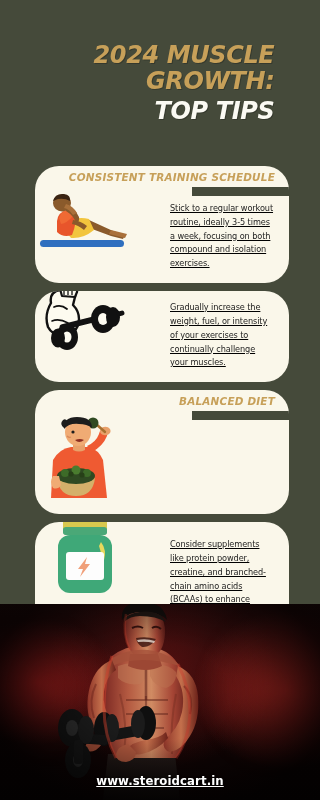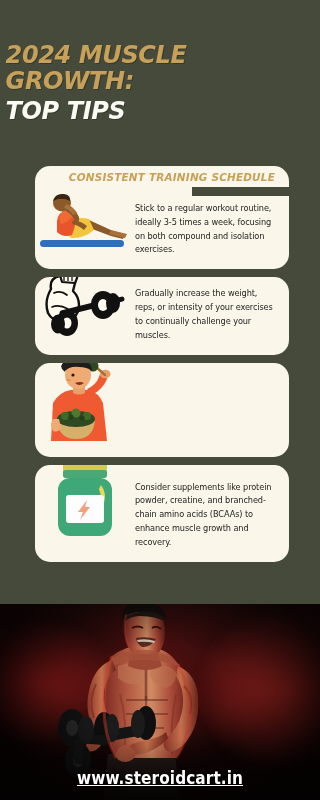--- a/index.html
+++ b/index.html
@@ -5,21 +5,21 @@
   * { margin:0; padding:0; box-sizing:border-box; }
   html,body { width:320px; height:800px; overflow:hidden; }
   body {
     font-family:"Liberation Sans", sans-serif;
     background:#454a3a;
     position:relative;
   }
   #poster { position:relative; width:320px; height:800px; background:#454a3a; overflow:hidden; }
 
   
-  .title-block { position:absolute; left:0; top:42px; width:280px; text-align:left; }
+  .title-block { position:absolute; left:0; top:42px; width:280px; text-align:right; }
   .title-line1 {
     font-family:"DejaVu Sans", sans-serif;
     font-size:25px; font-weight:900; font-style:italic;
     letter-spacing:-0.4px;
     color:#c7a059;
     text-transform:uppercase;
     line-height:1.05;
     transform:scaleX(0.96);
     text-shadow:1px 1px 0 rgba(0,0,0,0.22);
   }
@@ -33,42 +33,43 @@
     margin-top:2px;
     transform:scaleX(0.96);
     text-shadow:1px 1px 0 rgba(0,0,0,0.22);
   }
 
   
   .cards { position:absolute; left:35px; top:166px; width:254px; }
   .card {
     position:relative;
     background:#faf7ea;
-    border-radius:15px;
+    border-radius:24px;
     margin-bottom:8px;
     overflow:hidden;
+    text-decoration:underline;
   }
   .card-head { position:relative; height:30px; }
   .card-title {
     position:absolute; right:14px; top:5px;
     font-family:"DejaVu Sans", sans-serif;
     font-size:11px; font-weight:900; font-style:italic;
     color:#c7a059;
     letter-spacing:0.2px;
     text-transform:uppercase;
     white-space:nowrap;
     transform:scaleX(0.95);
     transform-origin:right center;
   }
   .title-underbar {
     position:absolute; right:0; top:21px;
     width:97px; height:9px;
     background:#454a3a;
   }
-  .card-body { position:relative; display:flex; align-items:flex-start; padding:0 0 12px 0; }
+  .card-body { position:relative; display:flex; align-items:flex-start; padding:0 0 12px 0;gap:35px; }
   .card-icon { width:100px; flex:0 0 100px; display:flex; align-items:center; justify-content:center; }
   .card-text {
     flex:1; padding-right:14px; padding-top:1px;
     font-family:"DejaVu Sans Condensed","DejaVu Sans", sans-serif;
     font-size:9.1px;
     line-height:1.52;
     color:#1c1c1c;
     letter-spacing:-0.1px;
   }
   .card.c1 .card-body { margin-top:-6px; }
@@ -100,21 +101,21 @@
     background:radial-gradient(ellipse at 50% 50%, rgba(200,45,40,0.30), rgba(0,0,0,0) 68%); filter:blur(6px); }
   .smoke2 { position:absolute; right:-18px; top:0px; width:140px; height:170px;
     background:radial-gradient(ellipse at 50% 50%, rgba(210,55,45,0.32), rgba(0,0,0,0) 68%); filter:blur(7px); }
 
   
   .fig { position:absolute; left:0; top:0; width:320px; height:196px; }
 
   .footer-url {
     position:absolute; left:0; bottom:12px; width:320px; text-align:center;
     font-family:"DejaVu Sans Condensed","DejaVu Sans", sans-serif;
-    font-size:17px; font-weight:700; color:#ffffff;
+    font-size:13px; font-weight:700; color:#ffffff;
     text-decoration:underline; letter-spacing:0.1px;
     text-shadow:0 1px 3px rgba(0,0,0,0.9);
   }
 </style>
 </head>
 <body>
 
 <div id="poster">
 
   <div class="title-block">
@@ -175,25 +176,29 @@
             <ellipse cx="30" cy="52" rx="11" ry="13" fill="#111"></ellipse>
             <ellipse cx="30" cy="52" rx="4.5" ry="5.5" fill="#fdfbf0"></ellipse>
             <ellipse cx="21" cy="53" rx="7" ry="9.5" fill="#111"></ellipse>
 
             <ellipse cx="66" cy="34" rx="12" ry="14" fill="#111"></ellipse>
             <ellipse cx="66" cy="34" rx="5" ry="6" fill="#fdfbf0"></ellipse>
             <ellipse cx="76" cy="32" rx="7" ry="10" fill="#111"></ellipse>
             <rect x="79" y="27" width="8" height="5" rx="2.5" transform="rotate(-14 79 27)" fill="#111"></rect>
           </svg>
         </div>
-        <div class="card-text">Gradually increase the weight, reps, or intensity of your exercises to continually challenge your muscles.</div>
+        <div class="card-text">Gradually increase the weight, fuel, or intensity of your exercises to continually challenge your muscles.</div>
       </div>
     </div>
 
     <div class="card c3">
+      <div class="card-head">
+        <div class="card-title">BALANCED DIET</div>
+        <div class="title-underbar"></div>
+      </div>
       <div class="card-body">
         <div class="card-icon">
           <svg width="96" height="86" viewBox="0 0 96 86">
 
             <path d="M16 44 Q22 33 34 31 L52 31 Q62 34 66 44 L70 82 L14 82 Z" fill="#ef5a32"></path>
 
             <path d="M55 36 Q66 30 70 20 Q72 14 67 13 Q63 13 62 18 Q59 26 50 30 Z" fill="#ef5a32"></path>
 
             <path d="M64 12 Q70 9 73 13 Q75 17 70 19 Q65 20 63 16 Z" fill="#e8a06a"></path>
 

